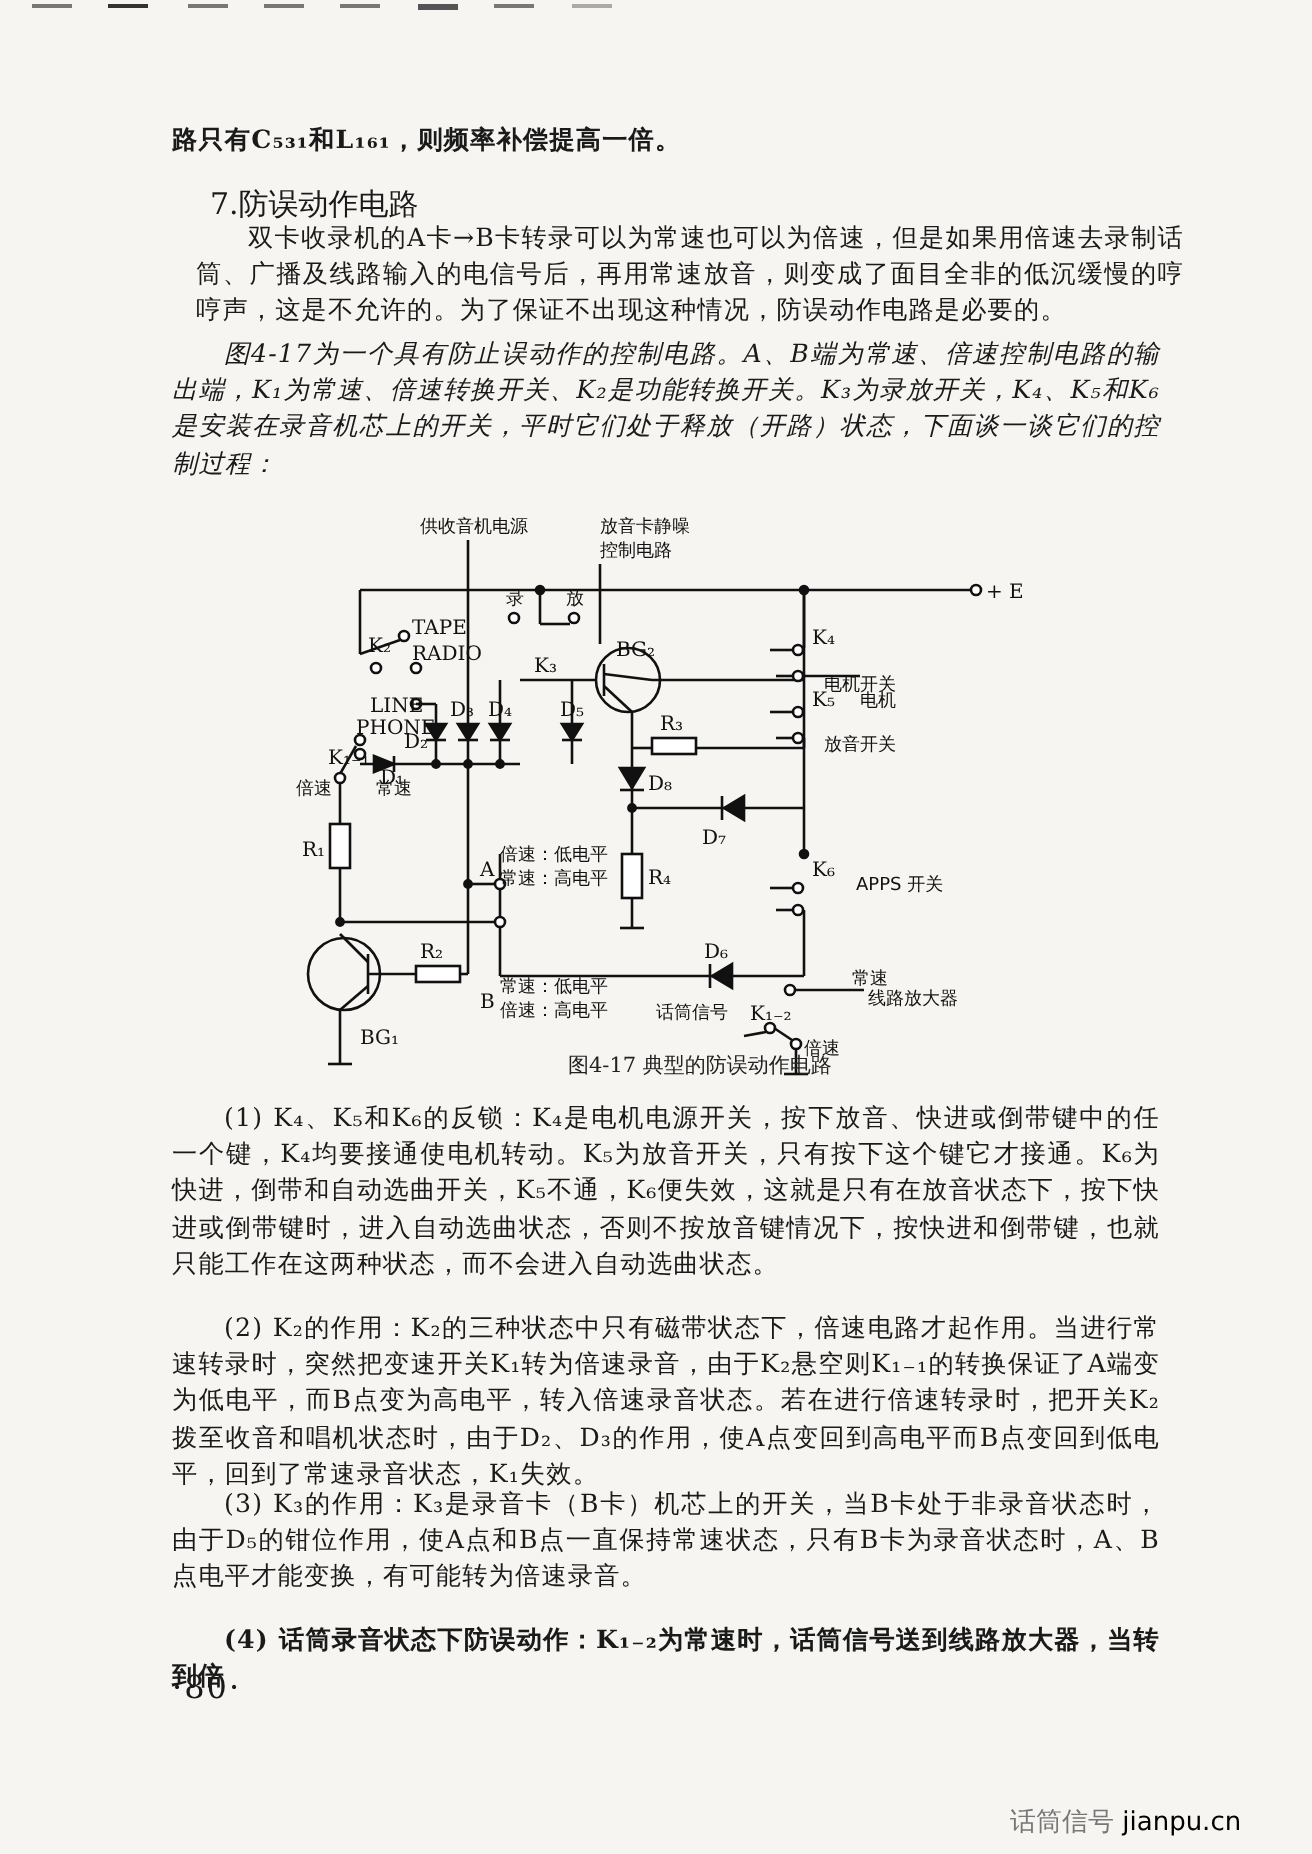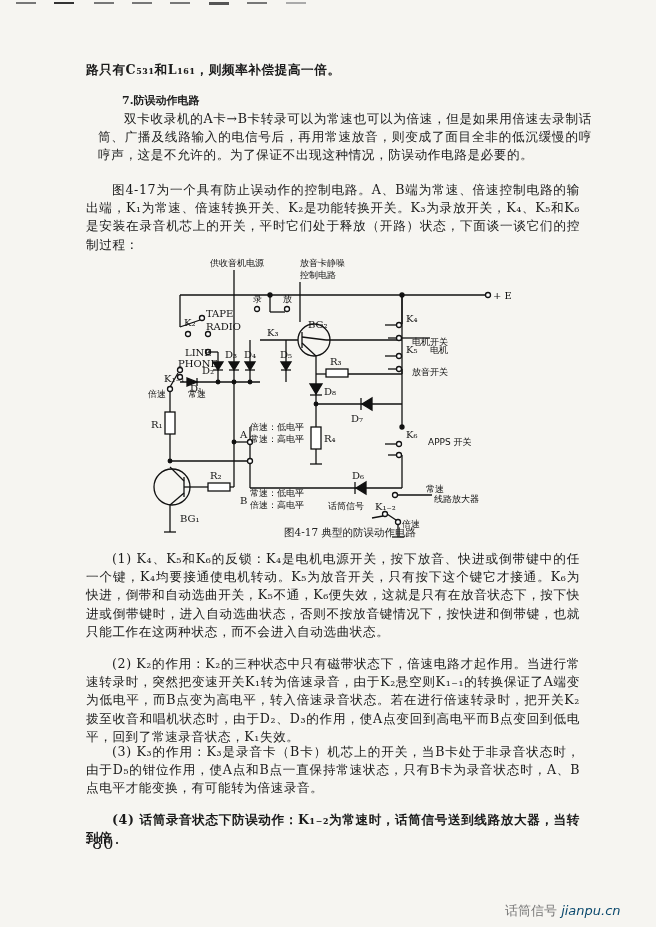--- a/index.html
+++ b/index.html
@@ -5,48 +5,48 @@
   html, body { margin:0; padding:0; }
   body {
     width:656px; height:927px; background:#f6f5f1; position:relative; overflow:hidden;
     font-family:"DejaVu Serif", serif; color:#1a1a1a;
   }
   .topmarks { position:absolute; top:2px; left:14px; height:4px; width:300px; }
   .topmarks span { position:absolute; top:0; height:2px; background:#777; width:20px; }
   .para { position:absolute; left:86px; width:494px; font-size:12.6px; line-height:18.2px; letter-spacing:0.6px; text-align:justify; }
   .indent { text-indent:26px; }
   .bold { font-weight:bold; }
-  .heading { position:absolute; left:122px; top:93px; font-size:11px;font-weight:bold; }
+  .heading { position:absolute; left:105px; top:93px; font-size:15px; }
   .diagram { position:absolute; left:140px; top:252px; width:390px; height:290px; }
   .diagram svg { width:390px; height:290px; }
   .caption { position:absolute; left:240px; top:526px; font-size:10.5px; color:#222;padding-left:44px; }
   .pagenum { position:absolute; left:86px; top:834px; font-size:16px; font-weight:normal; letter-spacing:1px; }
   .watermark { position:absolute; left:505px; top:902px; font-size:13px; color:#777; font-family:"DejaVu Sans", sans-serif; }
-  .watermark .url { color:#0c4a6e;font-style:italic; }
+  .watermark .url { color:#000000; }
   .lbl { font-family:"DejaVu Sans", sans-serif; font-size:9px; fill:#111; }
   .lbls { font-family:"DejaVu Serif", serif; font-size:10px; fill:#111; }
 </style>
 </head>
 <body>
 
 <div class="topmarks">
   <span style="left:2px"></span>
     <span style="left:40px;background:#333"></span>
     <span style="left:80px"></span>
     <span style="left:118px"></span>
     <span style="left:156px"></span>
     <span style="left:195px;background:#555;height:3px"></span>
     <span style="left:233px"></span>
     <span style="left:272px;background:#aaa"></span>
 </div>
 
 <div class="para bold" style="top:61px;">路只有C₅₃₁和L₁₆₁，则频率补偿提高一倍。</div>
 <div class="heading">7.防误动作电路</div>
 <div class="para indent" style="top:110px;margin-left:12px;">双卡收录机的A卡→B卡转录可以为常速也可以为倍速，但是如果用倍速去录制话筒、广播及线路输入的电信号后，再用常速放音，则变成了面目全非的低沉缓慢的哼哼声，这是不允许的。为了保证不出现这种情况，防误动作电路是必要的。</div>
-<div class="para indent" style="top:181px;">图4-17为一个具有防止误动作的控制电路。A、B端为常速、倍速控制电路的输出端，K₁为常速、倍速转换开关、K₂是功能转换开关。K₃为录放开关，K₄、K₅和K₆是安装在录音机芯上的开关，平时它们处于释放（开路）状态，下面谈一谈它们的控制过程：</div>
+<div class="para indent" style="top:168px;font-style:italic;">图4-17为一个具有防止误动作的控制电路。A、B端为常速、倍速控制电路的输出端，K₁为常速、倍速转换开关、K₂是功能转换开关。K₃为录放开关，K₄、K₅和K₆是安装在录音机芯上的开关，平时它们处于释放（开路）状态，下面谈一谈它们的控制过程：</div>
 
 <div class="diagram">
   <svg viewBox="0 0 390 290" xmlns="http://www.w3.org/2000/svg" stroke="#111" stroke-width="1.3" fill="none">
 
     <line x1="40" y1="43" x2="345" y2="43"></line>
     <circle cx="348" cy="43" r="2.5" fill="#fff"></circle>
     <circle cx="130" cy="43" r="2" fill="#111"></circle>
     <circle cx="262" cy="43" r="2" fill="#111"></circle>
 
     <line x1="94" y1="18" x2="94" y2="130"></line>

